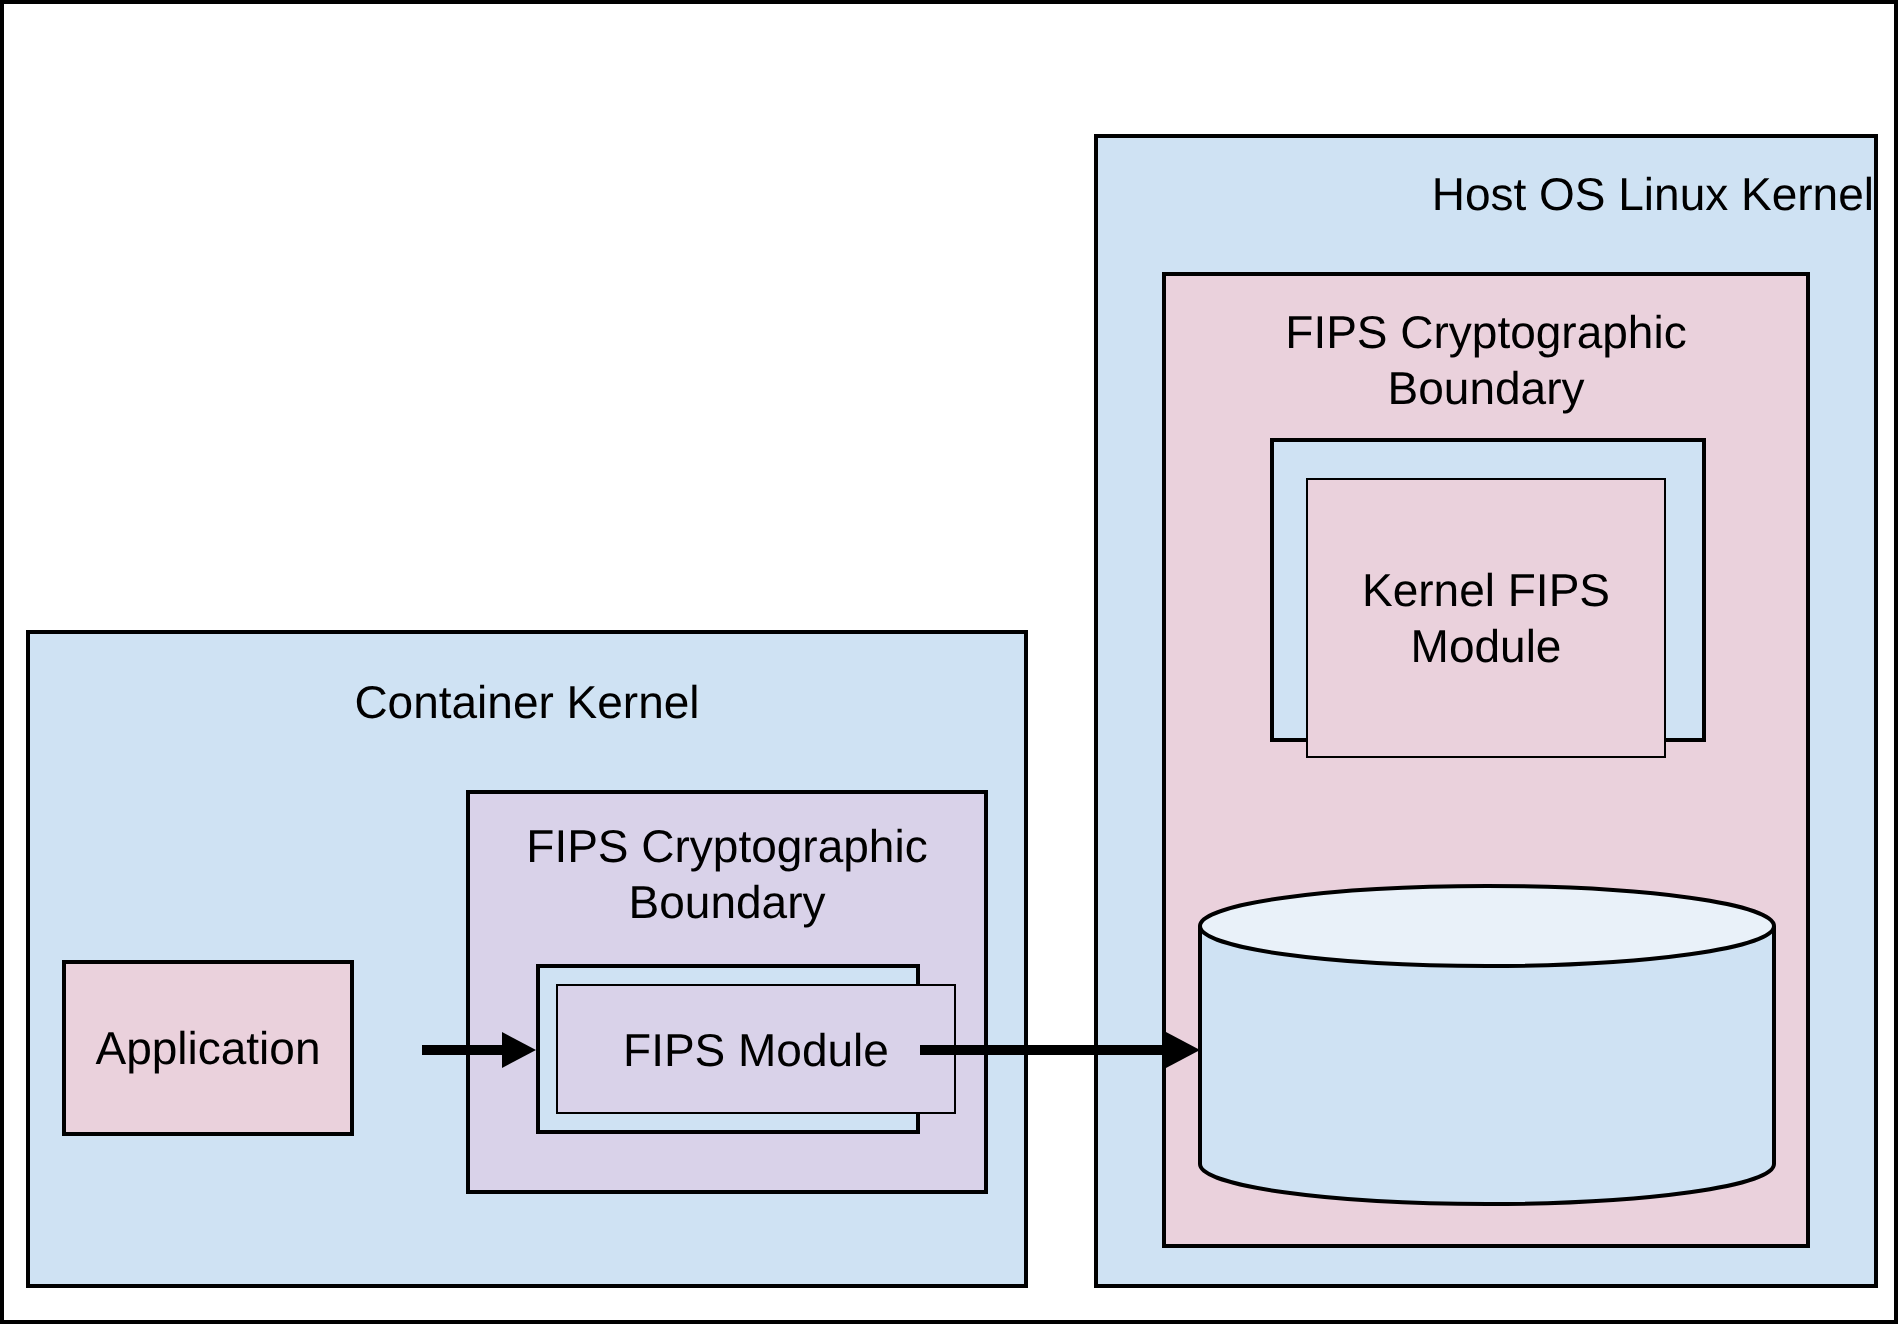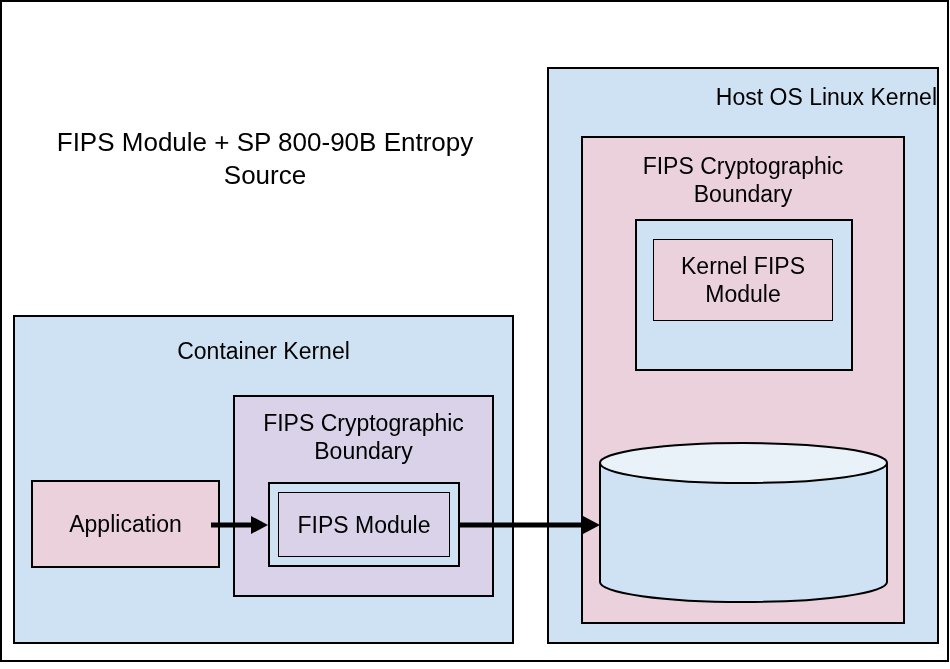--- a/index.html
+++ b/index.html
@@ -49,32 +49,32 @@
     margin: 0 auto;
   }
   .flex-center {
     display: flex;
     align-items: center;
     justify-content: center;
   }
   
   .container-box   { left: 13px;  top: 315px; width: 501px; height: 329px; }
   .container-label { top: 20px; }
-  .application-box { left: 31px;  top: 480px; width: 189px; height: 88px; }
+  .application-box { left: 31px;  top: 480px; width: 146px; height: 88px; }
   .left-boundary   { left: 233px; top: 395px; width: 261px; height: 202px; }
   .left-boundary-label { top: 12px; width: 255px; }
   .left-inner-blue { left: 268px; top: 482px; width: 192px; height: 85px; }
-  .left-module     { left: 278px; top: 492px; width: 172px; height: 65px; }
+  .left-module     { left: 278px; top: 492px; width: 200px; height: 65px; }
   
   .host-box        { left: 547px; top: 67px;  width: 392px; height: 577px; }
   .host-label      { top: 14px; text-align: right; }
   .right-boundary  { left: 581px; top: 136px; width: 324px; height: 488px; }
   .right-boundary-label { top: 14px; width: 280px; }
   .right-inner-blue{ left: 635px; top: 219px; width: 218px; height: 152px; }
-  .kernel-module   { left: 653px; top: 239px; width: 180px; height: 82px; }
+  .kernel-module   { left: 653px; top: 239px; width: 180px; height: 140px; }
   
   .cylinder-svg {
     position: absolute;
     left: 597px; top: 441px;
     width: 293px; height: 164px;
   }
   .cylinder-label {
     position: absolute;
     left: 608px; top: 501px;
     width: 270px;
@@ -87,21 +87,20 @@
   .arrow-head { fill: #000000; stroke: none; }
   svg .outline { stroke: #000000; stroke-width: 2; }
 </style>
 </head>
 <body>
 
 <div class="canvas">
 
   <div class="page-border"></div>
 
-  <div class="title">FIPS Module + SP 800-90B Entropy Source</div>
 
   <div class="box container-box" style="background-color: rgb(207, 226, 243);">
     <div class="label box-label-top container-label">Container Kernel</div>
   </div>
 
   <div class="box left-boundary" style="background-color: rgb(217, 210, 233);">
     <div class="label box-label-top left-boundary-label">FIPS Cryptographic Boundary</div>
   </div>
 
   <div class="box left-inner-blue" style="background-color: rgb(207, 226, 243);"></div>

